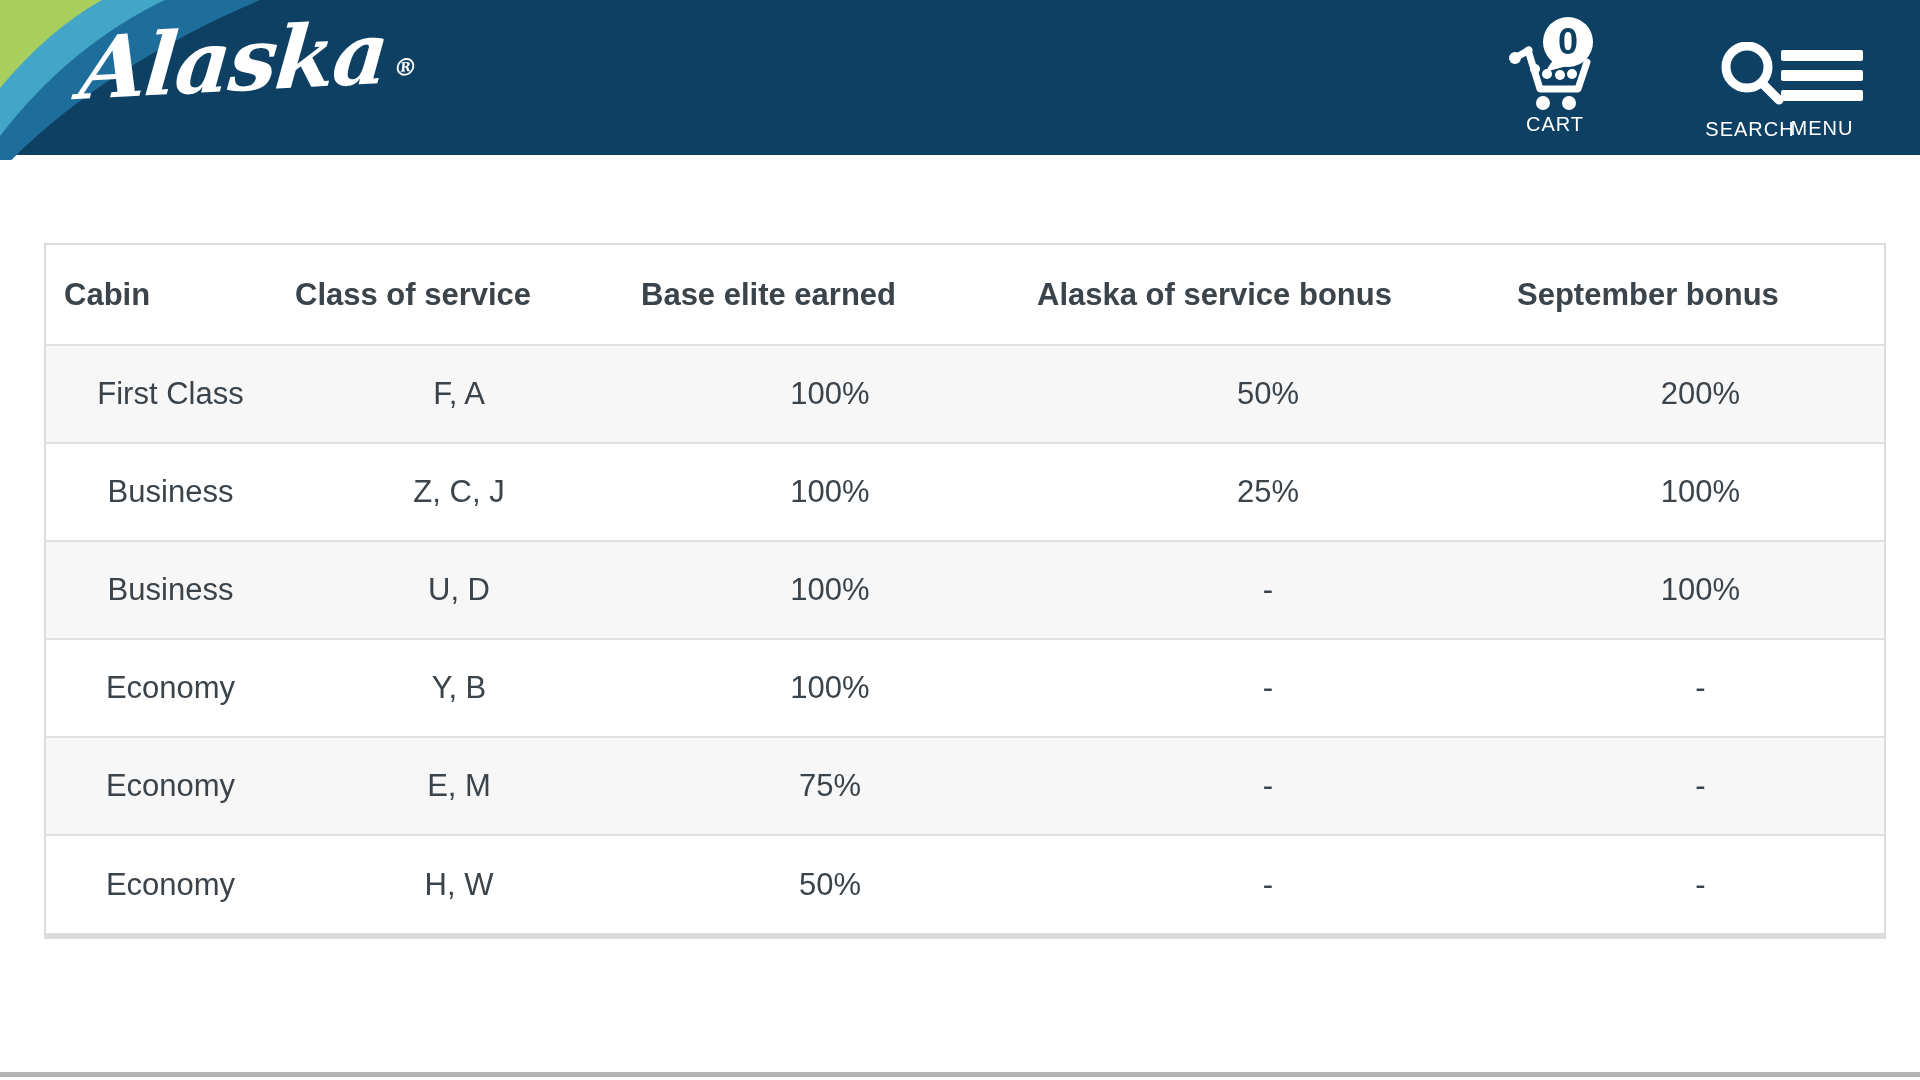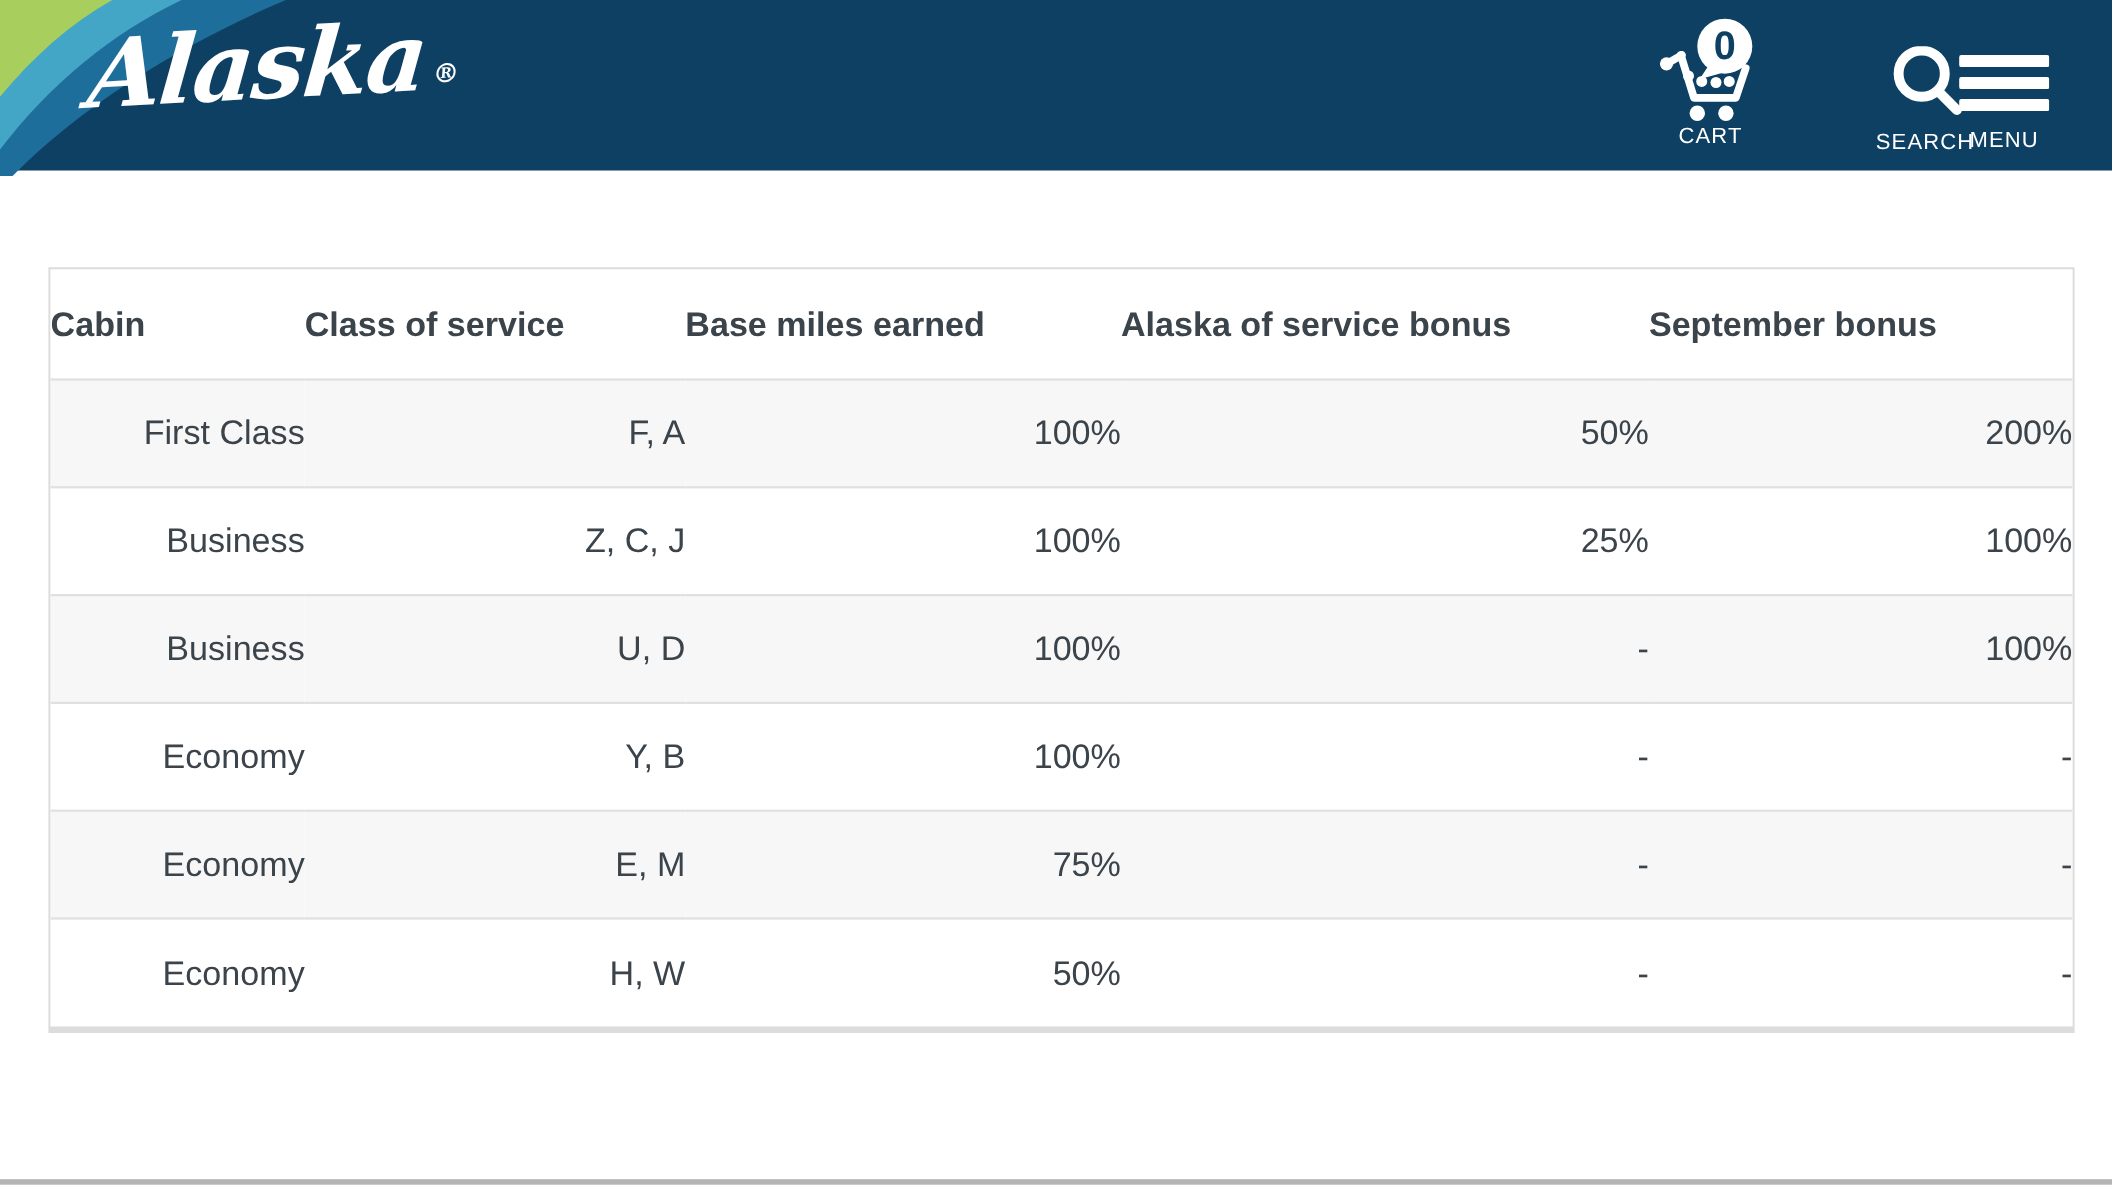--- a/index.html
+++ b/index.html
@@ -50,23 +50,23 @@
     font-size:34px;line-height:1.25;color:var(--text);
   }
   .table-wrap{
     position:absolute;top:243px;left:44px;width:1842px;z-index:1;
     border:2px solid var(--table-border);border-bottom-width:6px;
     background:#fff;
   }
   table{width:100%;border-collapse:collapse;table-layout:fixed;color:var(--text);}
   th{
     height:100px;font-size:31px;font-weight:bold;text-align:left;
-    background:#fff;
+    padding-left:18px;background:#fff;
   }
-  td{height:98px;font-size:31px;text-align:right;padding-left:18px;vertical-align:middle;}
+  td{height:98px;font-size:31px;text-align:center;padding-left:18px;vertical-align:middle;}
   tbody tr{border-top:2px solid var(--row-divider);}
   tbody tr:nth-child(odd){background:var(--row-alt-bg);}
   tbody tr:nth-child(even){background:#fff;}
 
   .bottom-divider{
     position:absolute;left:0;top:1072px;width:1920px;height:5px;
     background:var(--bottom-divider);z-index:1;
   }
 </style>
 </head>
@@ -81,21 +81,21 @@
         <col style="width:231px">
           <col style="width:346px">
           <col style="width:396px">
           <col style="width:480px">
           <col>
       </colgroup>
       <thead>
         <tr>
           <th>Cabin</th>
           <th>Class of service</th>
-          <th>Base miles earned</th>
+          <th>Base elite earned</th>
           <th>Alaska of service bonus</th>
           <th>September bonus</th>
         </tr>
       </thead>
       <tbody>
         <tr>
           <td>First Class</td>
           <td>F, A</td>
           <td>100%</td>
           <td>50%</td>

